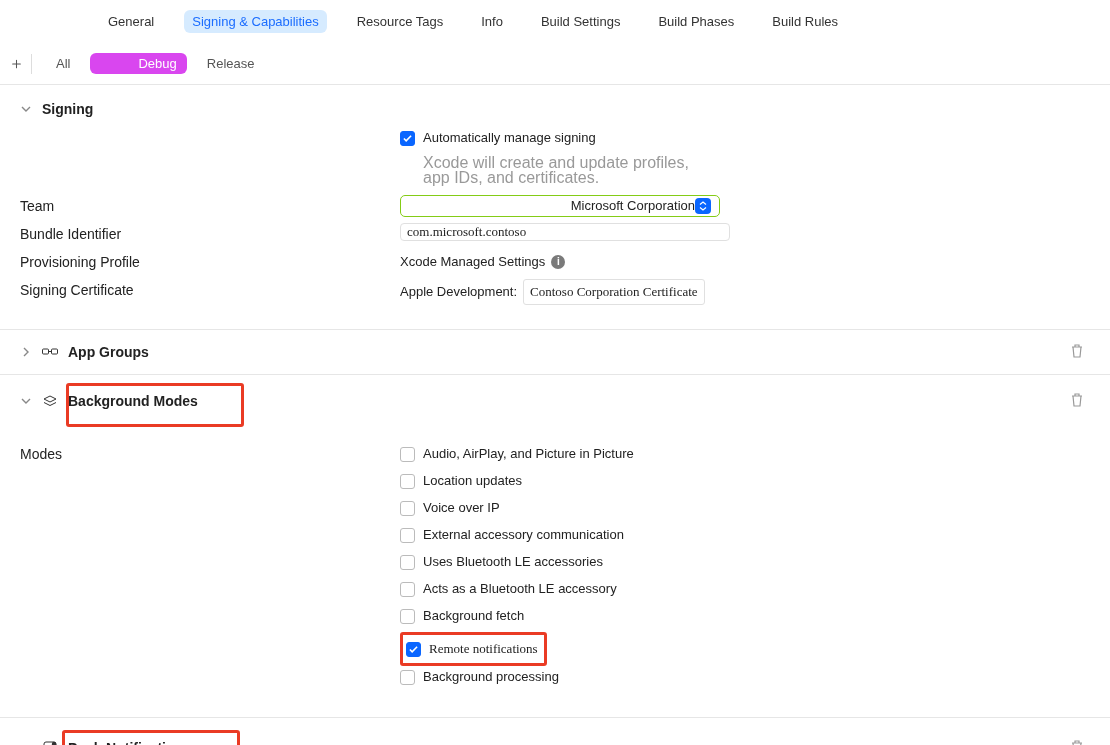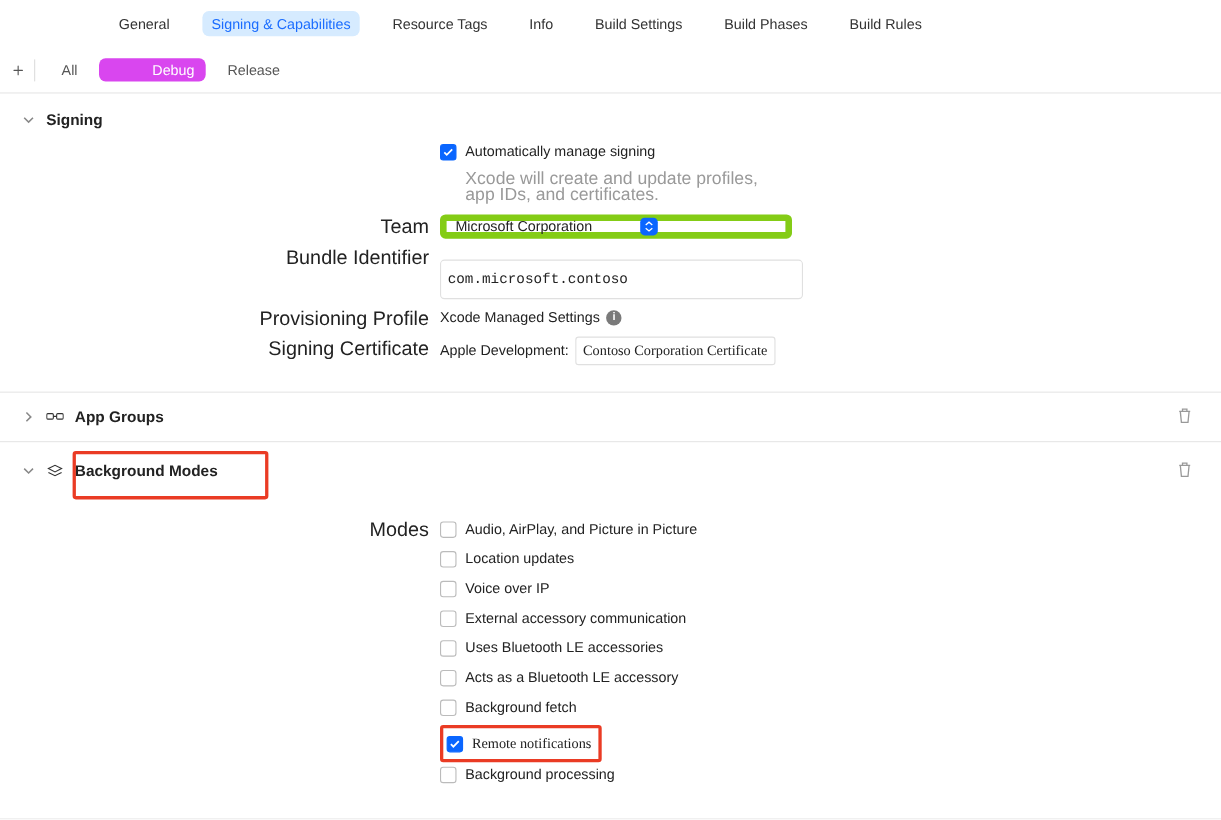--- a/index.html
+++ b/index.html
@@ -85,24 +85,23 @@
     cursor: pointer;
   }
   .form-area { padding: 10px 0 0 0; }
   .form-row {
     display: flex;
     align-items: flex-start;
     margin-bottom: 6px;
   }
   .form-label {
     width: 380px;
-    text-align: right;
     padding-right: 10px;
     color: #222;
-    font-size: 18px;
+    font-size: 14px;
     line-height: 22px;
   }
   .form-value {
     flex: 0 0 auto;
     display: flex;
     align-items: center;
     gap: 6px;
     font-size: 13px;
     line-height: 22px;
   }
@@ -117,40 +116,39 @@
   .checkbox.checked {
     background: #0a66ff;
     border-color: #0a66ff;
   }
   .checkbox.checked svg { display:block; }
   .checkbox svg { display:none; }
   .hint { color: #999; font-size: 16px; line-height: 15px; }
   .team-select {
     width: 320px;
     height: 22px;
-    border: 6px solid #84cc16;
+    border: 1px solid #84cc16;
     border-radius: 5px;
     padding: 0 8px;
     display: flex;
     align-items: center;
-    justify-content: flex-start;
+    justify-content: flex-end;
     background: #fff;
-    gap: 44px;
   }
   .select-control {
     width:16px; height:16px; border-radius:4px;
     background:#0a66ff; display:inline-flex; align-items:center; justify-content:center;
   }
   .bundle-input {
-    width: 330px; height: 36px;
+    width: 330px; height: 18px;
     border: 1px solid #e0e0e0;
     border-radius: 4px;
     padding: 0 6px;
-    font-family: Liberation Mono, monospace;
-    display:flex; align-items:center;margin-top:13px;
+    font-family: Liberation Serif, serif;
+    display:flex; align-items:center;
   }
   .info-dot {
     width:14px;height:14px;border-radius:50%;background:#7a7a7a;display:inline-flex;align-items:center;justify-content:center;color:#fff;font-size:10px;font-weight:700;
   }
   .cert-box {
     border:1px solid #e0e0e0; border-radius:3px; padding:1px 6px; font-family: Georgia,'Times New Roman',serif;
   }
   .highlight-red {
     border: 3px solid #ea3b24;
     border-radius: 3px;

